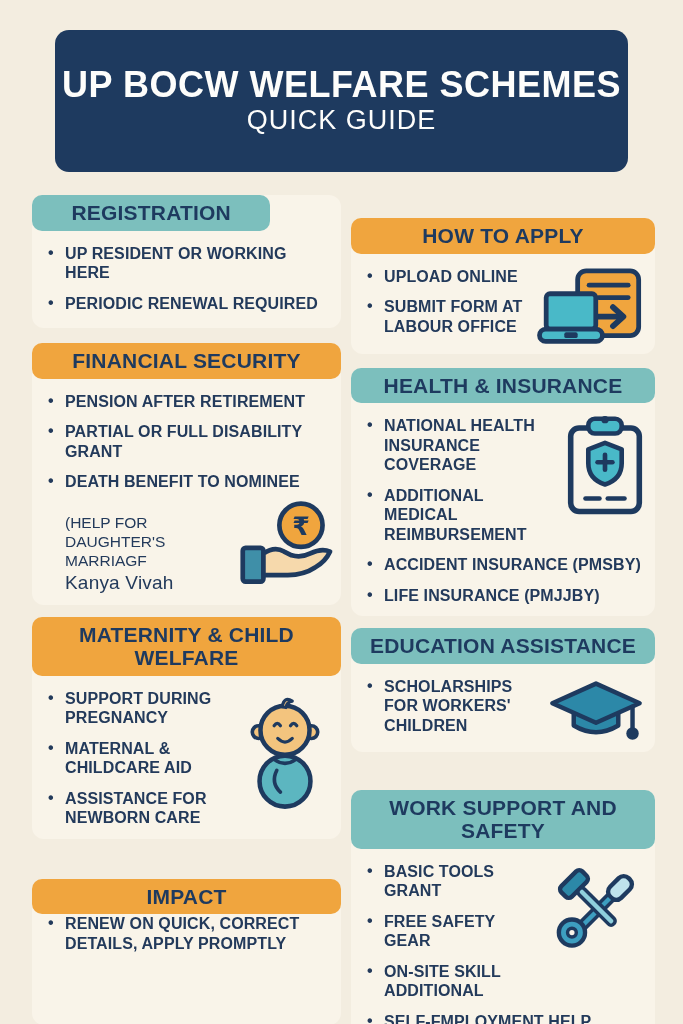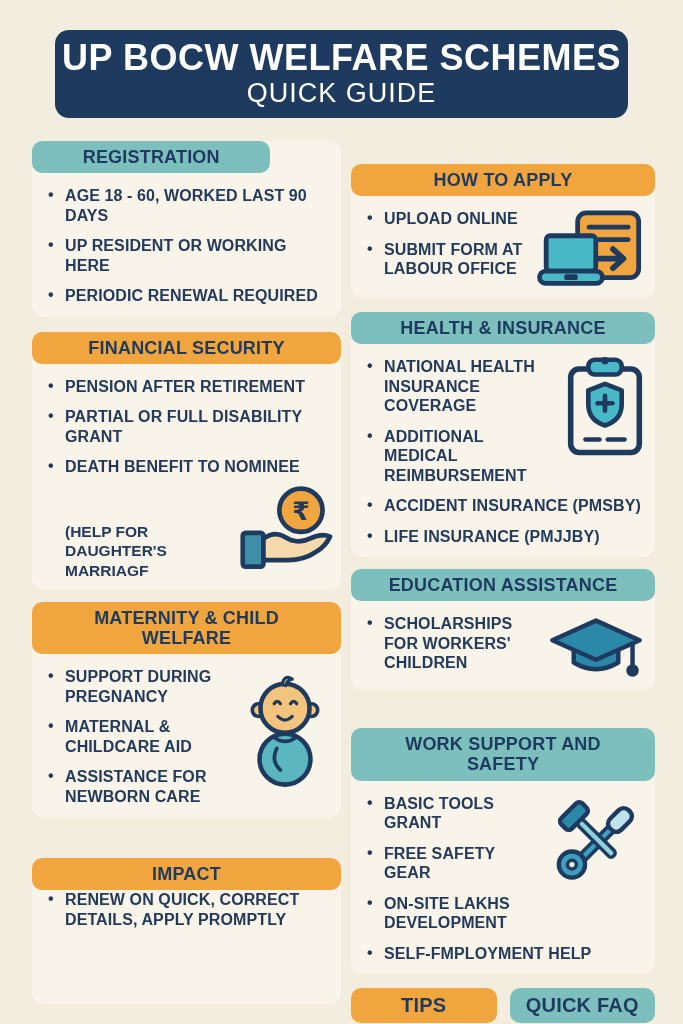--- a/index.html
+++ b/index.html
@@ -4,54 +4,54 @@
 <style>
   html,body{margin:0;padding:0;}
   .page{
     width:683px;height:1024px;overflow:hidden;position:relative;
     background:#f3ede0;
     font-family:"Liberation Sans",sans-serif;
     color:#233a5b;
   }
   
   .banner{
-    margin:30px 55px 0 55px;height:88px;background:#1e3a5f;border-radius:14px;
+    margin:30px 55px 0 55px;height:142px;background:#1e3a5f;border-radius:14px;
     display:flex;flex-direction:column;justify-content:center;align-items:center;
     color:#fdfdfb;text-align:center;
   }
   .banner-title{font-size:36px;font-weight:bold;letter-spacing:.5px;line-height:1.05;}
   .banner-sub{font-size:27px;font-weight:normal;letter-spacing:1px;margin-top:2px;}
   
   .content{display:flex;gap:10px;padding:23px 28px 0 32px;}
   .col{display:flex;flex-direction:column;}
   .col-left{width:309px;}
   .col-right{width:304px;}
   
   .card{background:#f9f4e9;border-radius:12px;}
   .bar{
     border-radius:10px;padding:6px 8px;text-align:center;
-    font-size:18px;font-weight:bold;color:#1e3a5f;line-height:1.12;letter-spacing:.2px;
+    font-size:21px;font-weight:bold;color:#1e3a5f;line-height:1.12;letter-spacing:.2px;
   }
   .bar.teal{background:#7cbfbd;}
   .bar.orange{background:#f0a53e;}
   .bar.narrow{width:72%;margin-right:auto;}
   .bar span{display:block;}
   
   ul.list{list-style:none;margin:13px 0 0 0;padding:0 6px 0 16px;}
   ul.list li{
     position:relative;padding-left:17px;margin-bottom:11px;
     font-size:16px;font-weight:bold;line-height:1.22;letter-spacing:.1px;
   }
   ul.list li::before{content:"\2022";position:absolute;left:0;top:-1px;}
   .row{display:flex;align-items:flex-start;}
   .row ul.list{flex:1;min-width:0;}
   .icon{flex:0 0 auto;display:block;}
   
   .fin-row{display:flex;align-items:flex-end;padding:0 4px 10px 16px;margin-top:-4px;}
-  .fin-note{flex:1;font-size:15.5px;font-weight:bold;line-height:1.25;padding-left:17px;}
+  .fin-note{flex:1;font-size:15.5px;font-weight:normal;line-height:1.25;padding-left:17px;}
   .kanya{font-size:19px;letter-spacing:.2px;}
   
   .mini-row{display:flex;gap:13px;margin-top:6px;}
   .mini{flex:1;}
   .bar.small{font-size:20px;padding:6px 16px;}
   .tips-body{margin-top:12px;text-align:center;font-size:14.5px;font-weight:bold;line-height:1.4;}
   .faq-body{margin-top:11px;font-size:13px;font-weight:bold;line-height:1.45;padding-left:6px;}
   
   .mb15{margin-bottom:15px;} .mb12{margin-bottom:12px;} .mb14{margin-bottom:14px;}
   .mb10{margin-bottom:10px;} .mb8{margin-bottom:8px;margin-top:28px;}
@@ -69,37 +69,37 @@
     <div class="banner-sub">QUICK GUIDE</div>
   </header>
 
   <div class="content">
 
     <div class="col col-left">
 
       <section class="card h-reg mb15">
         <div class="bar teal narrow">REGISTRATION</div>
         <ul class="list">
-          <li>AGE 18 - 60, WORKED LAST 90 DAYS</li>
           <li>UP RESIDENT OR WORKING HERE</li>
           <li>PERIODIC RENEWAL REQUIRED</li>
         </ul>
       </section>
 
       <section class="card h-fin mb12">
         <div class="bar orange">FINANCIAL SECURITY</div>
         <ul class="list">
           <li>PENSION AFTER RETIREMENT</li>
           <li>PARTIAL OR FULL DISABILITY GRANT</li>
           <li>DEATH BENEFIT TO NOMINEE</li>
         </ul>
         <div class="fin-row">
           <div class="fin-note">
             <div>(HELP FOR DAUGHTER'S</div>
             <div>MARRIAGF</div>
+            <div class="kanya">Kanya Vivah</div>
           </div>
           <span class="icon">
             <svg width="104" height="92" viewBox="0 0 110 98">
               <circle cx="72" cy="28" r="23" fill="#f0a53e" stroke="#1e3a5f" stroke-width="5"></circle>
               <text x="72" y="38" text-anchor="middle" font-family="DejaVu Sans" font-size="27" font-weight="bold" fill="#1e3a5f">₹</text>
               <rect x="10" y="52" width="22" height="36" rx="3" fill="#3f8fa8" stroke="#1e3a5f" stroke-width="5"></rect>
               <path d="M32 58 Q44 50 54 56 L62 60 Q72 63 82 58 Q94 52 103 56 Q98 67 87 73 Q75 81 58 81 L32 81 Z" fill="#f6d9ac" stroke="#1e3a5f" stroke-width="5" stroke-linejoin="round"></path>
             </svg>
           </span>
         </div>
@@ -211,21 +211,21 @@
 
       <section class="card h-work mb8">
         <div class="bar teal">
           <span>WORK SUPPORT AND</span>
           <span>SAFETY</span>
         </div>
         <div class="row">
           <ul class="list">
             <li>BASIC TOOLS GRANT</li>
             <li>FREE SAFETY GEAR</li>
-            <li>ON-SITE LAKHS DEVELOPMENT</li>
+            <li>ON-SITE SKILL ADDITIONAL</li>
           </ul>
           <span class="icon" style="margin:12px 8px 0 0">
             <svg width="96" height="96" viewBox="0 0 110 110">
               <g transform="rotate(45 55 55)">
                 <rect x="46" y="6" width="18" height="30" rx="8" fill="#bfe3ec" stroke="#1e3a5f" stroke-width="5"></rect>
                 <rect x="50.5" y="36" width="9" height="50" fill="#3d9ec0" stroke="#1e3a5f" stroke-width="4"></rect>
                 <rect x="50.5" y="86" width="9" height="12" fill="#3d9ec0" stroke="#1e3a5f" stroke-width="4"></rect>
               </g>
               <g transform="rotate(-45 55 55)">
                 <rect x="38" y="6" width="34" height="17" rx="5" fill="#2c88a8" stroke="#1e3a5f" stroke-width="5"></rect>

